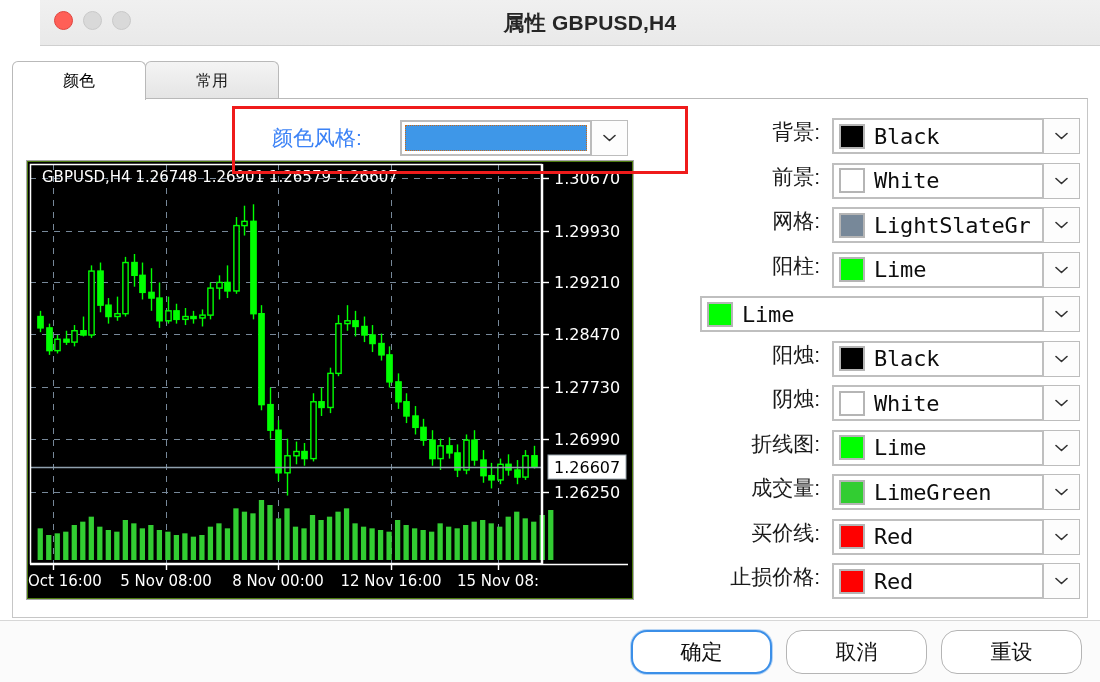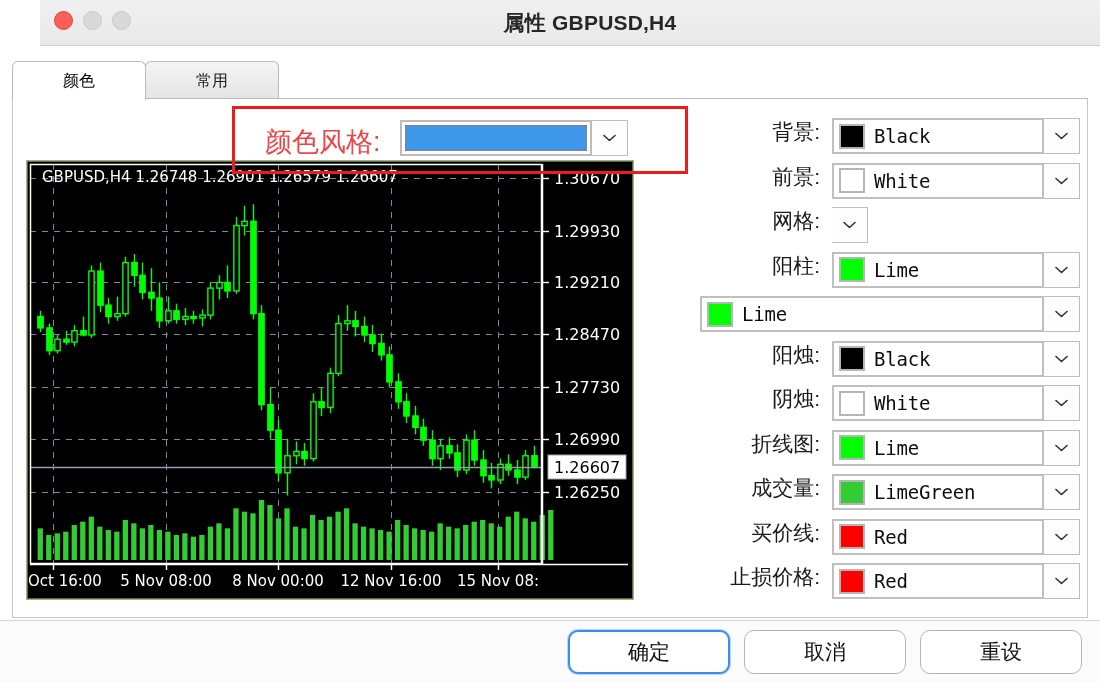--- a/index.html
+++ b/index.html
@@ -46,21 +46,21 @@
     box-sizing:border-box;
   }
   .tabmask{position:absolute;left:13px;top:97px;width:100px;height:3px;background:#fff;z-index:4;}
 
   
   .stylerow{
     position:absolute;left:232px;top:106px;width:456px;height:68px;
     border:3px solid #ef1b1b;box-sizing:border-box;background:transparent;z-index:6;
   }
   .stylelabel{
-    position:absolute;left:265px;top:124px;font-size:27px;color:#ef4444;z-index:7;
+    position:absolute;left:272px;top:124px;font-size:21px;color:#3b82f6;z-index:7;
   }
   .stylecombo{
     position:absolute;left:400px;top:120px;width:228px;height:36px;z-index:7;
     display:flex;align-items:stretch;
   }
   .stylecombo .field{
     flex:1;border:2px solid #bcbcbc;background:#fff;box-sizing:border-box;
     display:flex;align-items:center;padding:3px;
   }
   .stylecombo .sel{
@@ -93,36 +93,36 @@
   }
   .ccombo .field{
     flex:1;border:2px solid #bfbfbf;background:#fff;box-sizing:border-box;
     display:flex;align-items:center;padding-left:5px;gap:9px;overflow:hidden;
   }
   .swatch{
     width:26px;height:25px;border:2px solid #b5b5b5;box-sizing:border-box;flex:none;
   }
   .cname{
     font-family:"DejaVu Sans Mono","Liberation Mono",monospace;
-    font-size:19px;color:#0d0d0d;white-space:nowrap;letter-spacing:-0.2px;
+    font-size:22px;color:#0d0d0d;white-space:nowrap;letter-spacing:-0.2px;
   }
   .ccombo .arrowbox{
     width:36px;border:1px solid #bdbdbd;border-left:none;background:#fdfdfd;
     display:flex;align-items:center;justify-content:center;box-sizing:border-box;
   }
 
   
   .footsep{position:absolute;left:0;top:620px;width:1100px;height:1px;background:#d7d7d7;}
   .footer{
     position:absolute;left:0;top:621px;width:1100px;height:61px;background:#fbfbfb;
     display:flex;align-items:center;justify-content:flex-end;gap:14px;padding-right:18px;
     box-sizing:border-box;
   }
   .btn{
-    width:162px;height:44px;border:1px solid #b5b5b5;border-radius:10px;background:#fff;
+    width:141px;height:44px;border:1px solid #b5b5b5;border-radius:16px;background:#fff;
     font-size:21px;color:#111;display:flex;align-items:center;justify-content:center;
     font-family:"Liberation Sans","DejaVu Sans",sans-serif;box-sizing:border-box;
   }
   .btn.default{border:2px solid #3b8fe8;box-shadow:0 0 0 1px rgba(59,143,232,.35);}
 </style>
 </head>
 <body>
 
 <div id="app">
 
@@ -419,20 +419,24 @@
                 <path d="M1 1.5 L6.5 6.5 L12 1.5" fill="none" stroke="#333" stroke-width="1.6" stroke-linecap="round" stroke-linejoin="round"></path>
               </svg>
             </span>
         </div>
       </div>
     </div>
 
     <div class="crow">
       <div class="clabel">网格:</div>
       <div class="ccombo">
+        <div class="field">
+          <span class="swatch" style="background:#778899"></span>
+          <span class="cname">LightSlateGr</span>
+        </div>
         <div class="arrowbox">
           <span class="chev">
               <svg viewBox="0 0 13 8" width="13" height="8">
                 <path d="M1 1.5 L6.5 6.5 L12 1.5" fill="none" stroke="#333" stroke-width="1.6" stroke-linecap="round" stroke-linejoin="round"></path>
               </svg>
             </span>
         </div>
       </div>
     </div>
 

